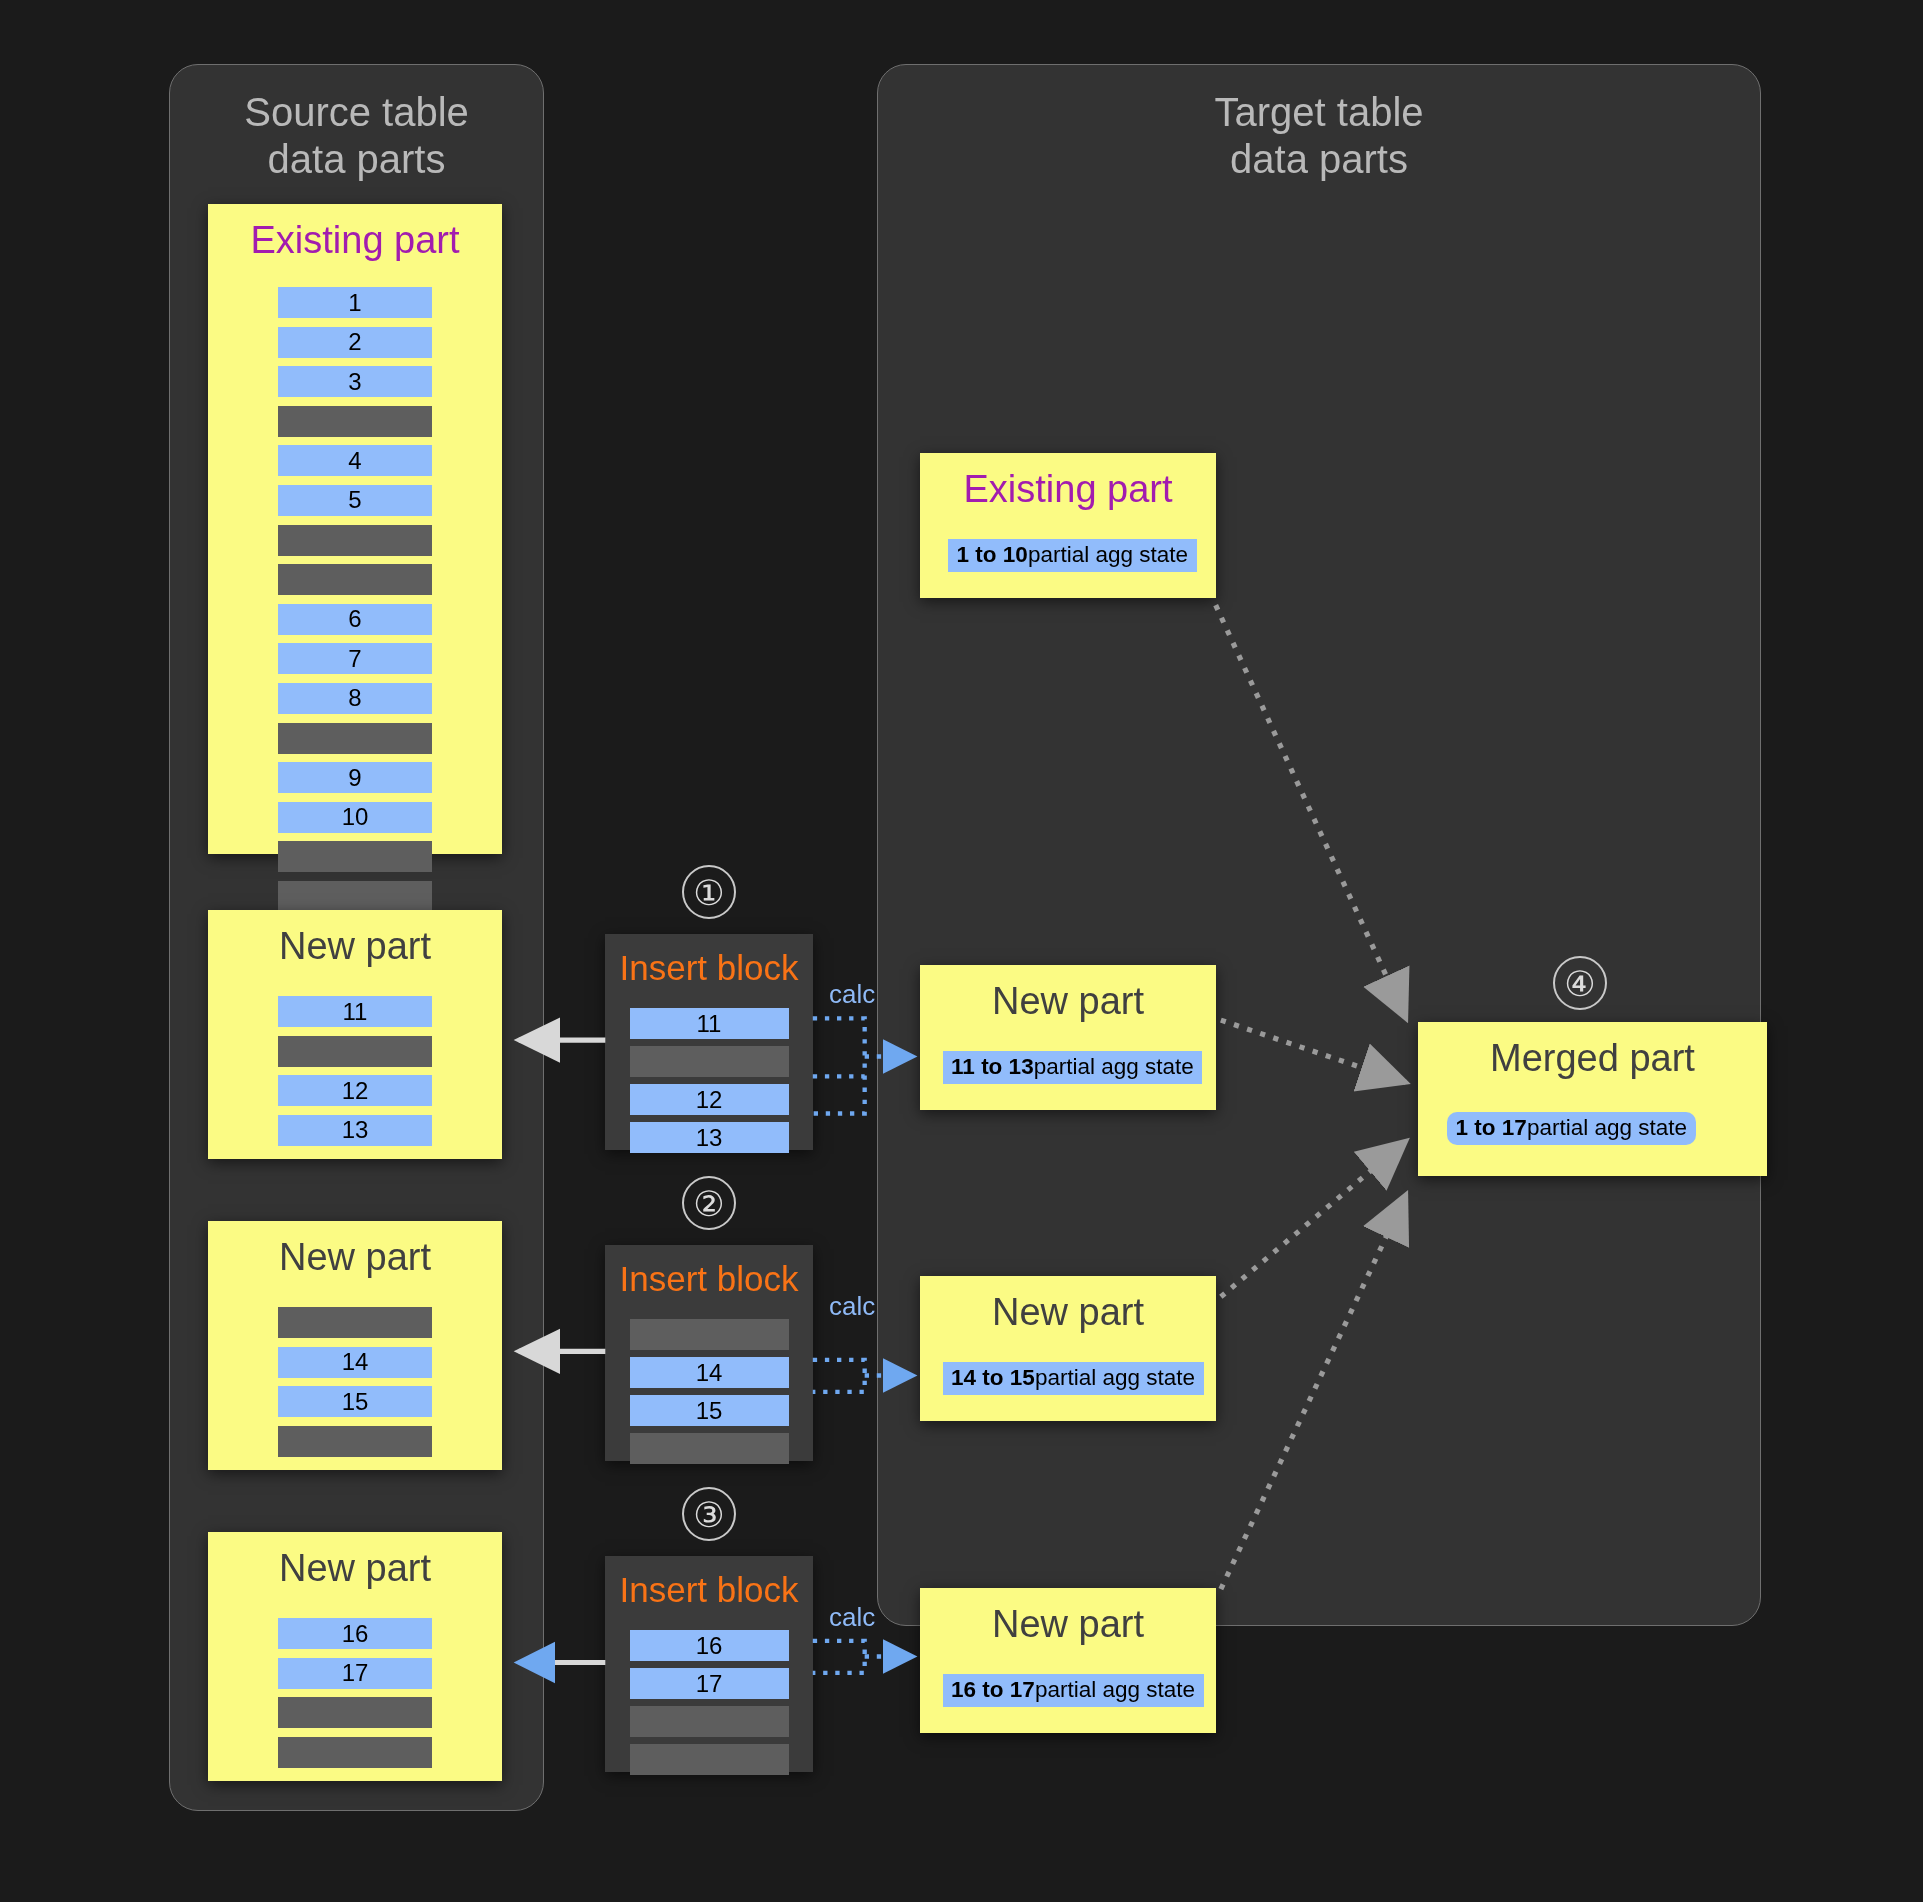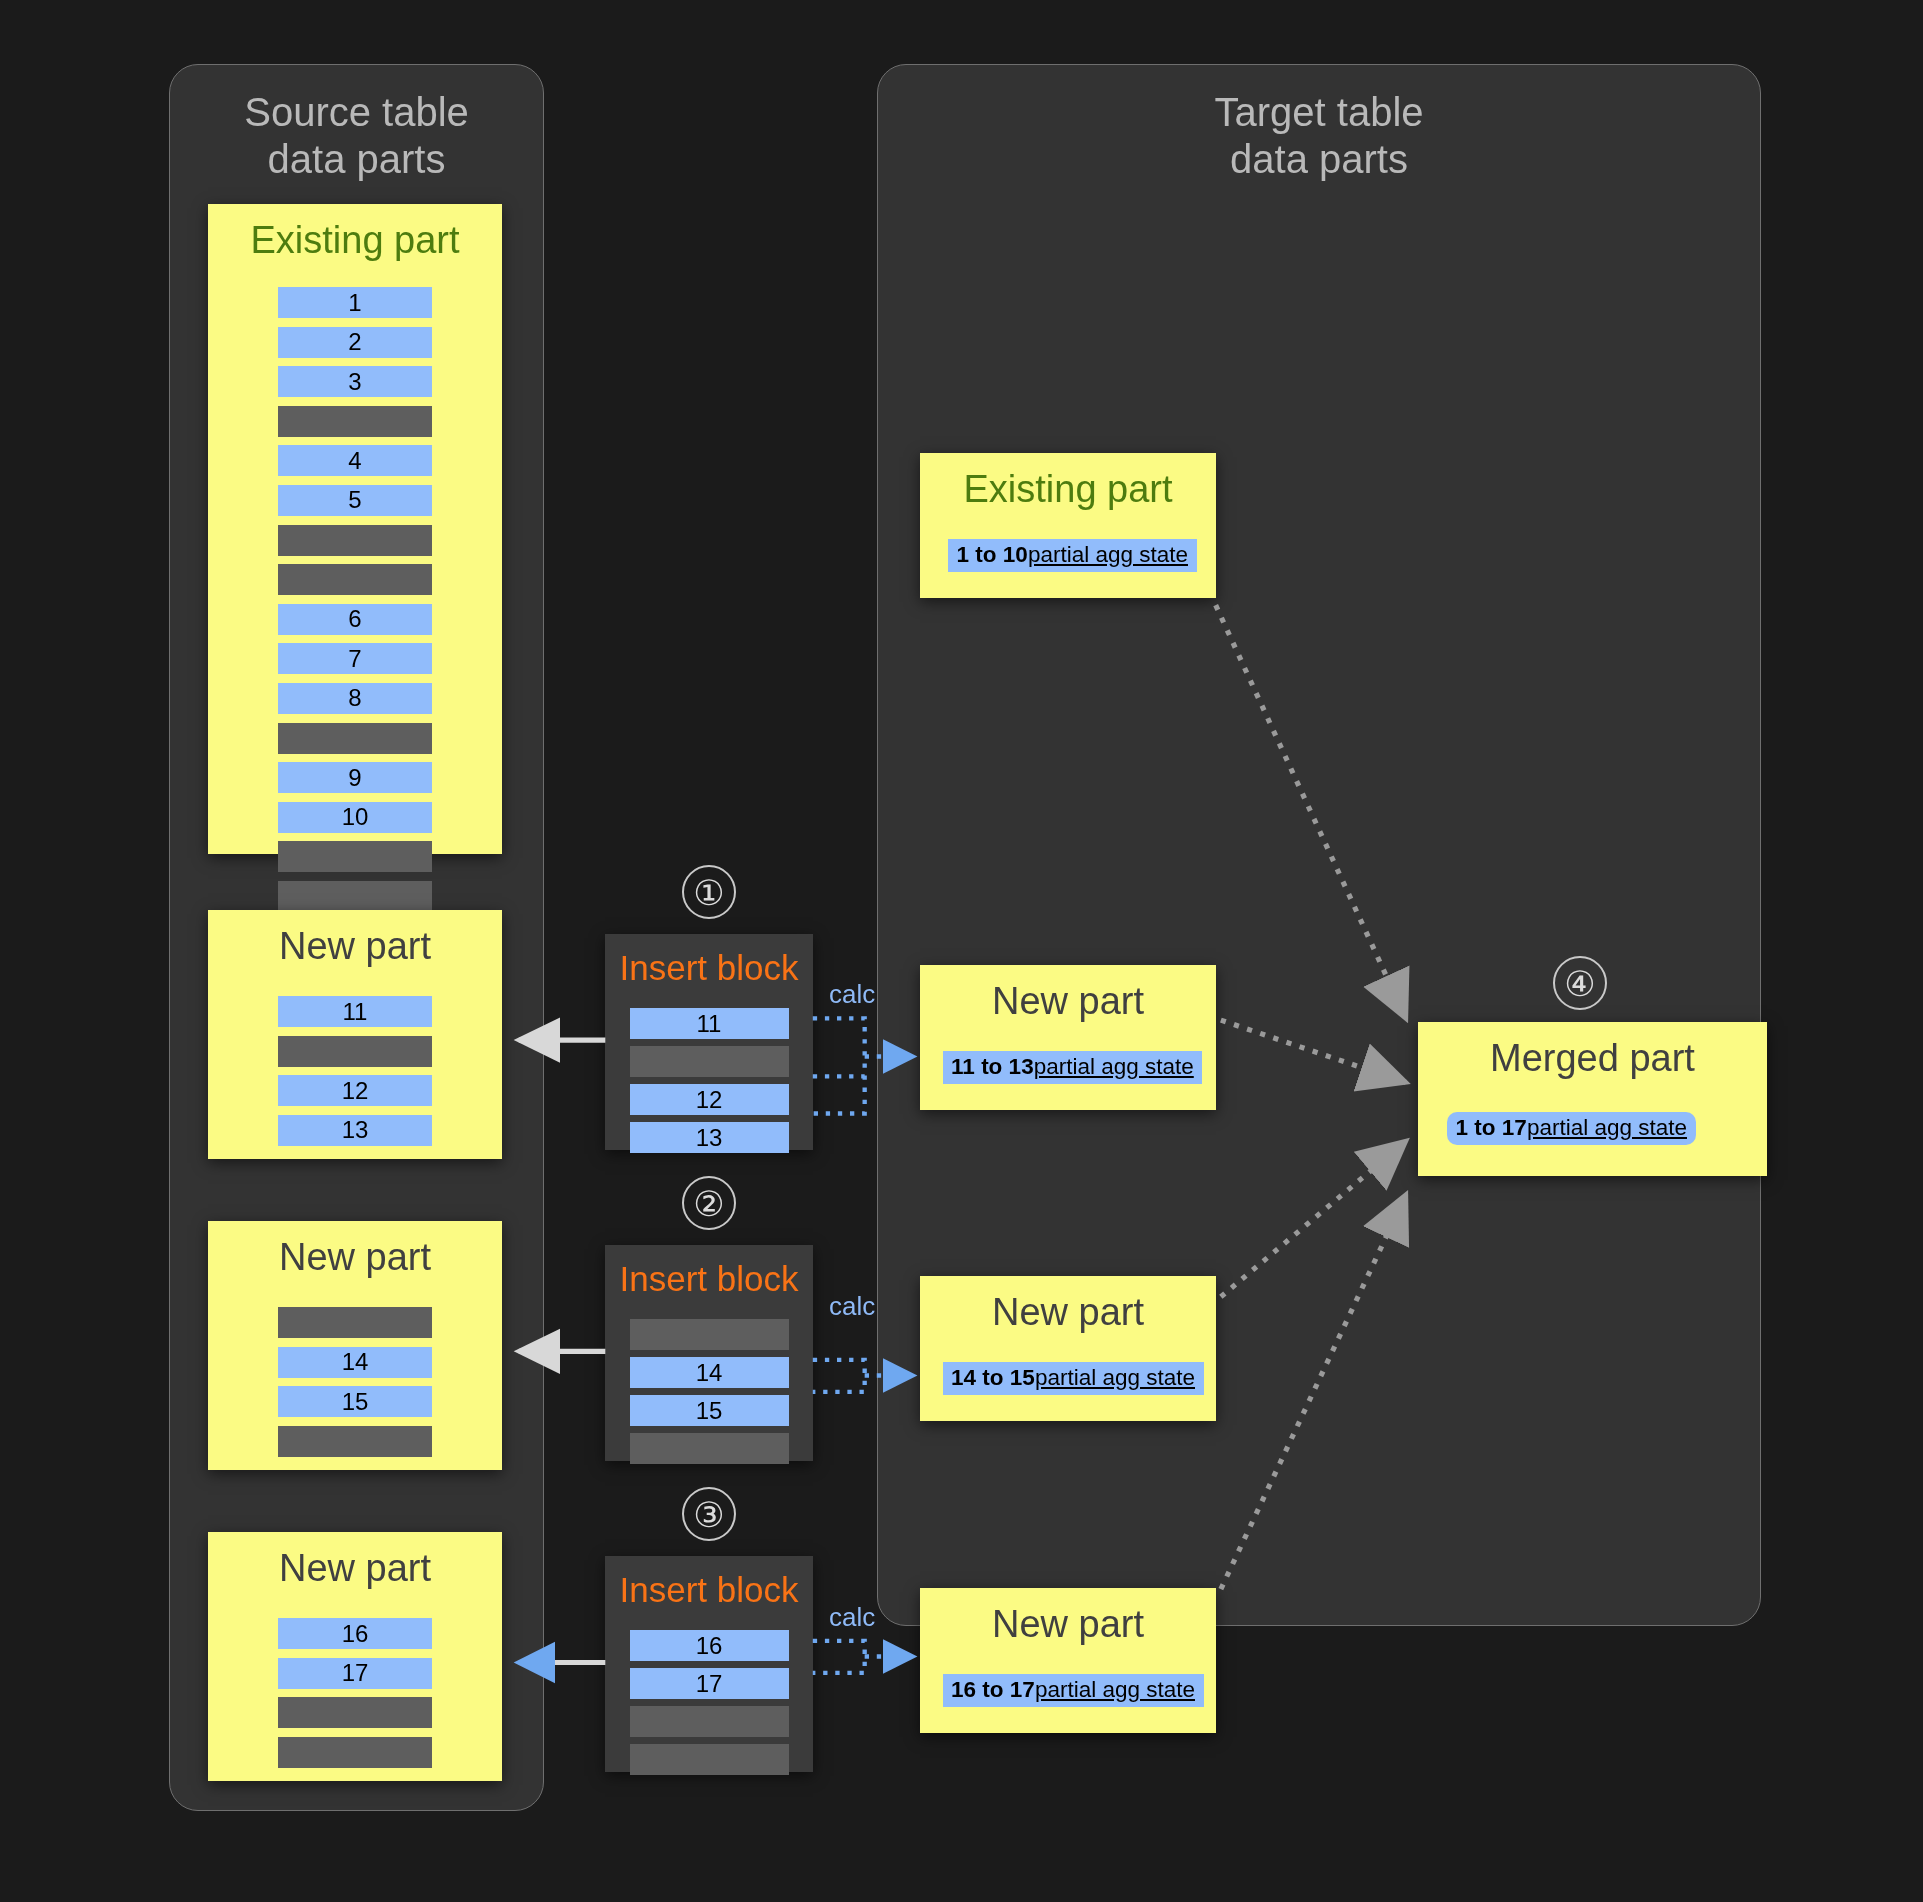--- a/index.html
+++ b/index.html
@@ -23,21 +23,21 @@
 
   
   .ypart{
     position:absolute;background:#fbfb84;box-sizing:border-box;
     box-shadow:0 4.3px 14px rgba(0,0,0,.55);
   }
   .ypart-title{
     text-align:center;font-size:38px;line-height:1;padding-top:17.3px;
     font-weight:400;color:#404040;
   }
-  .ypart-title.muted{color:#4d7c0f;}
+  .ypart-title.muted{color:#a21caf;}
 
   
   .rows{position:absolute;left:0;right:0;}
   .row{
     height:31px;margin:0 auto 8.6px auto;
     display:flex;align-items:center;justify-content:center;
     font-size:24px;color:#000;line-height:1;
   }
   .row.blue{background:#91bcfb;}
   .row.gray{background:#5e5e5e;}
@@ -62,21 +62,21 @@
   }
 
   
   .pill{
     position:absolute;background:#91bcfb;color:#000;
     font-size:22.5px;line-height:1;height:33px;
     display:flex;align-items:center;justify-content:center;
     white-space:nowrap;padding:0 8.6px;box-sizing:border-box;
   }
   .pill b{font-weight:700;}
-  .pill span{font-weight:400;text-decoration:underline;}
+  .pill span{font-weight:400;}
 
   
   .calc{
     position:absolute;color:#8fbaf7;font-size:26px;line-height:1;
   }
 
   svg.overlay{position:absolute;inset:0;width:1923px;height:1902px;
     pointer-events:none;overflow:visible;}
 </style>
 </head>

